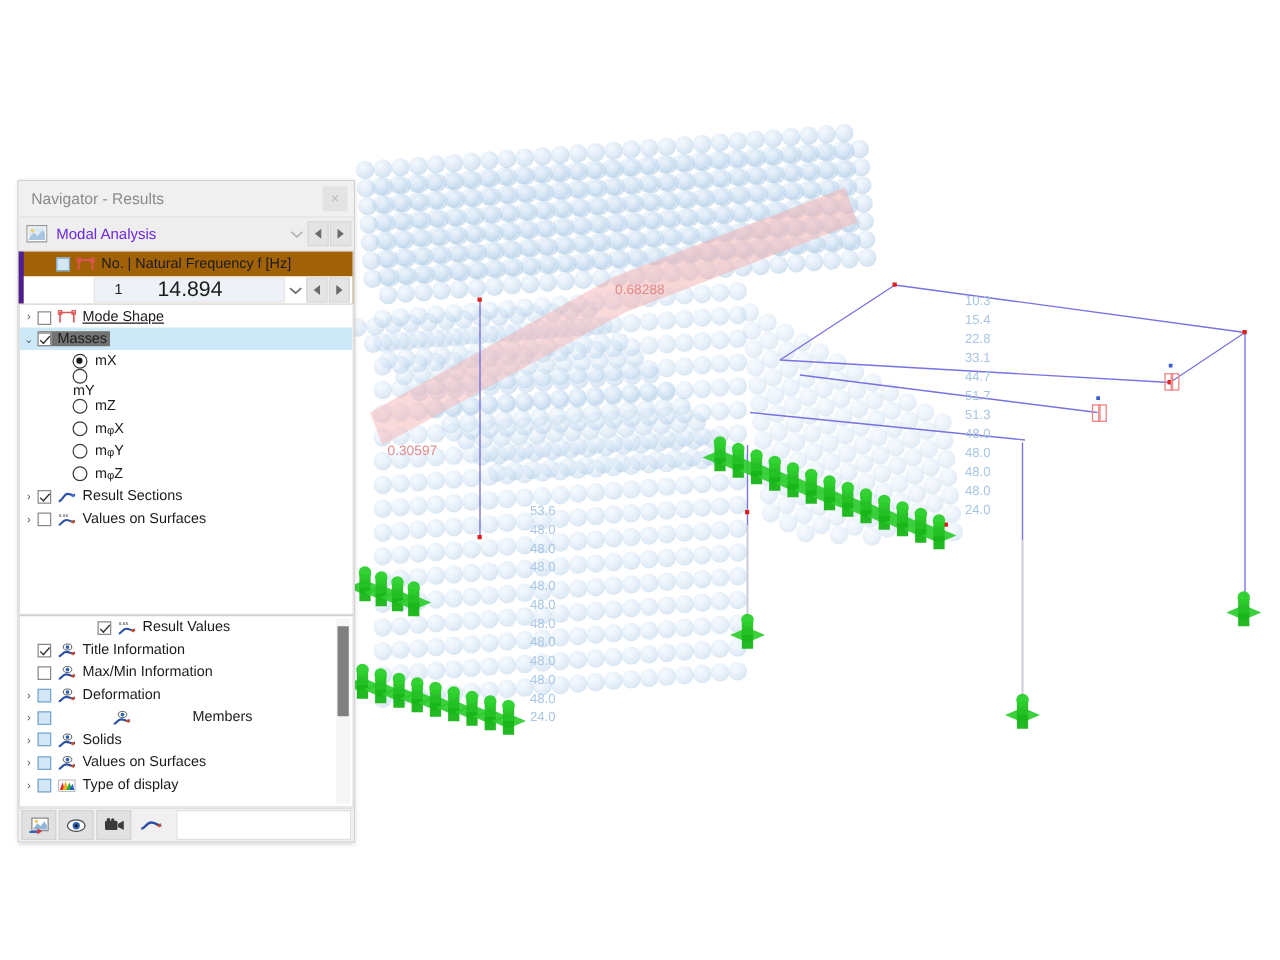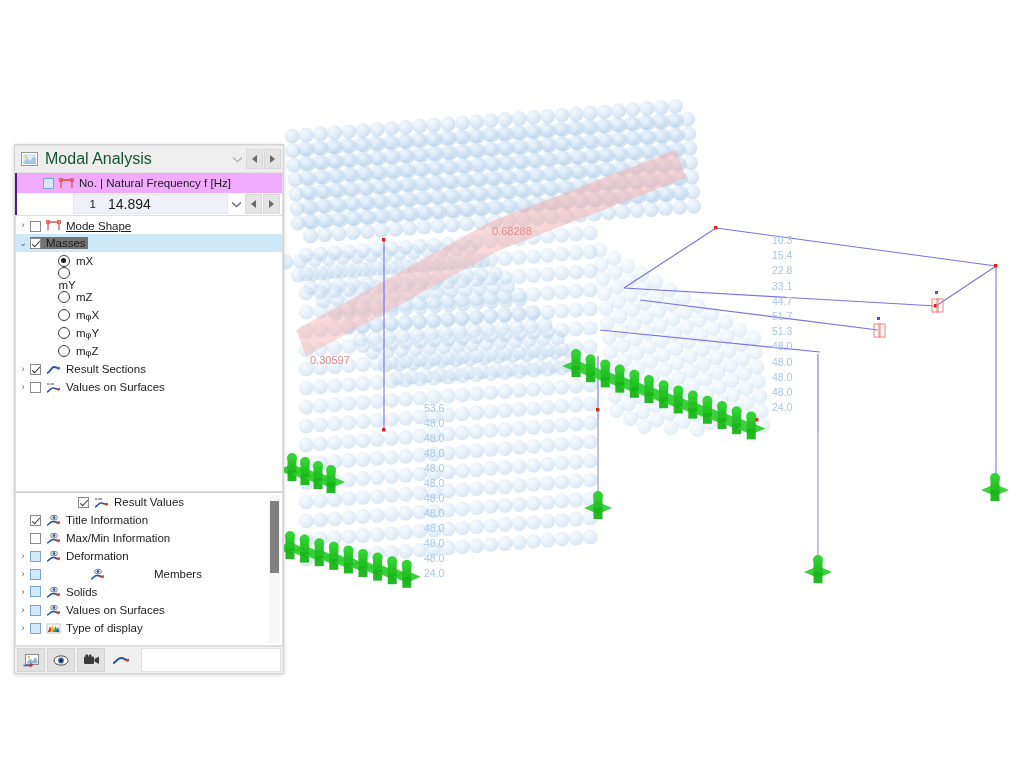--- a/index.html
+++ b/index.html
@@ -28,21 +28,21 @@
     display:flex;align-items:center;justify-content:center;
   }
   .nav-close:after{content:"";}
 
   .cbx-row{
     height:26px;flex:0 0 26px;display:flex;align-items:center;
     background:#eeeeee;border-top:1px solid #e2e2e2;border-bottom:1px solid #e2e2e2;
     padding-left:6px;position:relative;
   }
   .cbx-icon{width:17px;height:15px;margin-right:7px;flex:0 0 17px;}
-  .cbx-label{font-size:16px;color:#14532d;flex:1;}
+  .cbx-label{font-size:12px;color:#6d28d9;flex:1;}
 
   .spin-group{display:flex;align-items:center;margin-right:2px;}
   .chev{width:16px;height:18px;display:flex;align-items:center;justify-content:center;color:#adadad;font-size:9px;}
   .navbtn{
     width:15px;height:18px;background:#e4e4e4;border:1px solid #d8d8d8;
     display:flex;align-items:center;justify-content:center;margin-left:1px;
   }
   .tri{width:0;height:0;}
   .tri-l{border-top:4px solid transparent;border-bottom:4px solid transparent;border-right:5px solid #6a6a6a;}
   .tri-r{border-top:4px solid transparent;border-bottom:4px solid transparent;border-left:5px solid #6a6a6a;}
@@ -1249,20 +1249,24 @@
 
       <g id="res-labels">
           <text x="492" y="235" font-size="11" fill="#e08a8a" font-family="Liberation Sans">0.68288</text>
           <text x="310" y="364" font-size="11" fill="#e08a8a" font-family="Liberation Sans">0.30597</text>
         </g>
     </svg>
   </div>
 
   <div id="navigator">
 
+    <div class="nav-title">
+      <span>Navigator - Results</span>
+      <div class="nav-close">×</div>
+    </div>
 
     <div class="cbx-row">
       <svg class="cbx-icon" viewBox="0 0 17 15">
         <rect x="0.5" y="0.5" width="16" height="13" fill="#fbfbfb" stroke="#9a9a9a"></rect>
         <rect x="2" y="2" width="13" height="10" fill="#dceaf6"></rect>
         <path d="M2,11 L6,6 L9,9 L13,4 L15,7 L15,12 L2,12 Z" fill="#a9c6e0"></path>
         <circle cx="5" cy="4.5" r="1.4" fill="#f0d060"></circle>
       </svg>
       <span class="cbx-label">Modal Analysis</span>
       <div class="spin-group">
@@ -1273,37 +1277,37 @@
         </div>
         <div class="navbtn">
             <div class="tri tri-l"></div>
           </div>
         <div class="navbtn">
             <div class="tri tri-r"></div>
           </div>
       </div>
     </div>
 
-    <div style="background:#f0abfc;border-left:2px solid #4c1d95;border-right:1px solid #dedede;">
+    <div style="background:#a16207;border-left:4px solid #4c1d95;border-right:1px solid #dedede;">
       <div class="row" style="padding-left:26px;height:20px;">
         <span class="chk blue"></span>
         <svg class="ticon" viewBox="0 0 15 13">
           <path d="M2,11 L2,3 L13,3 L13,11" fill="none" stroke="#e05555" stroke-width="1.3"></path>
           <path d="M2,3 L13,3" stroke="#e05555" stroke-width="1.3"></path>
           <rect x="0.6" y="1.6" width="2.8" height="2.8" fill="none" stroke="#e05555" stroke-width="1"></rect>
           <rect x="11.6" y="1.6" width="2.8" height="2.8" fill="none" stroke="#e05555" stroke-width="1"></rect>
         </svg>
         <span class="lbl">No. | Natural Frequency f [Hz]</span>
       </div>
 
       <div style="display:flex;align-items:center;height:22px;background:#fff;">
         <div style="width:56px;"></div>
         <div style="flex:1;display:flex;align-items:center;background:#eef1f7;height:18px;border:1px solid #e6e6e6;">
           <span style="width:22px;text-align:right;font-size:11.5px;color:#1b1b1b;">1</span>
-          <span style="margin-left:12px;font-size:14px;color:#1b1b1b;">14.894</span>
+          <span style="margin-left:28px;font-size:17px;color:#1b1b1b;">14.894</span>
         </div>
         <div class="spin-group">
           <div class="chev">
             <svg width="11" height="7" viewBox="0 0 11 7">
                 <path d="M1,1.5 L5.5,5.5 L10,1.5" fill="none" stroke="#6b6b6b" stroke-width="1.4"></path>
               </svg>
           </div>
           <div class="navbtn">
               <div class="tri tri-l"></div>
             </div>

